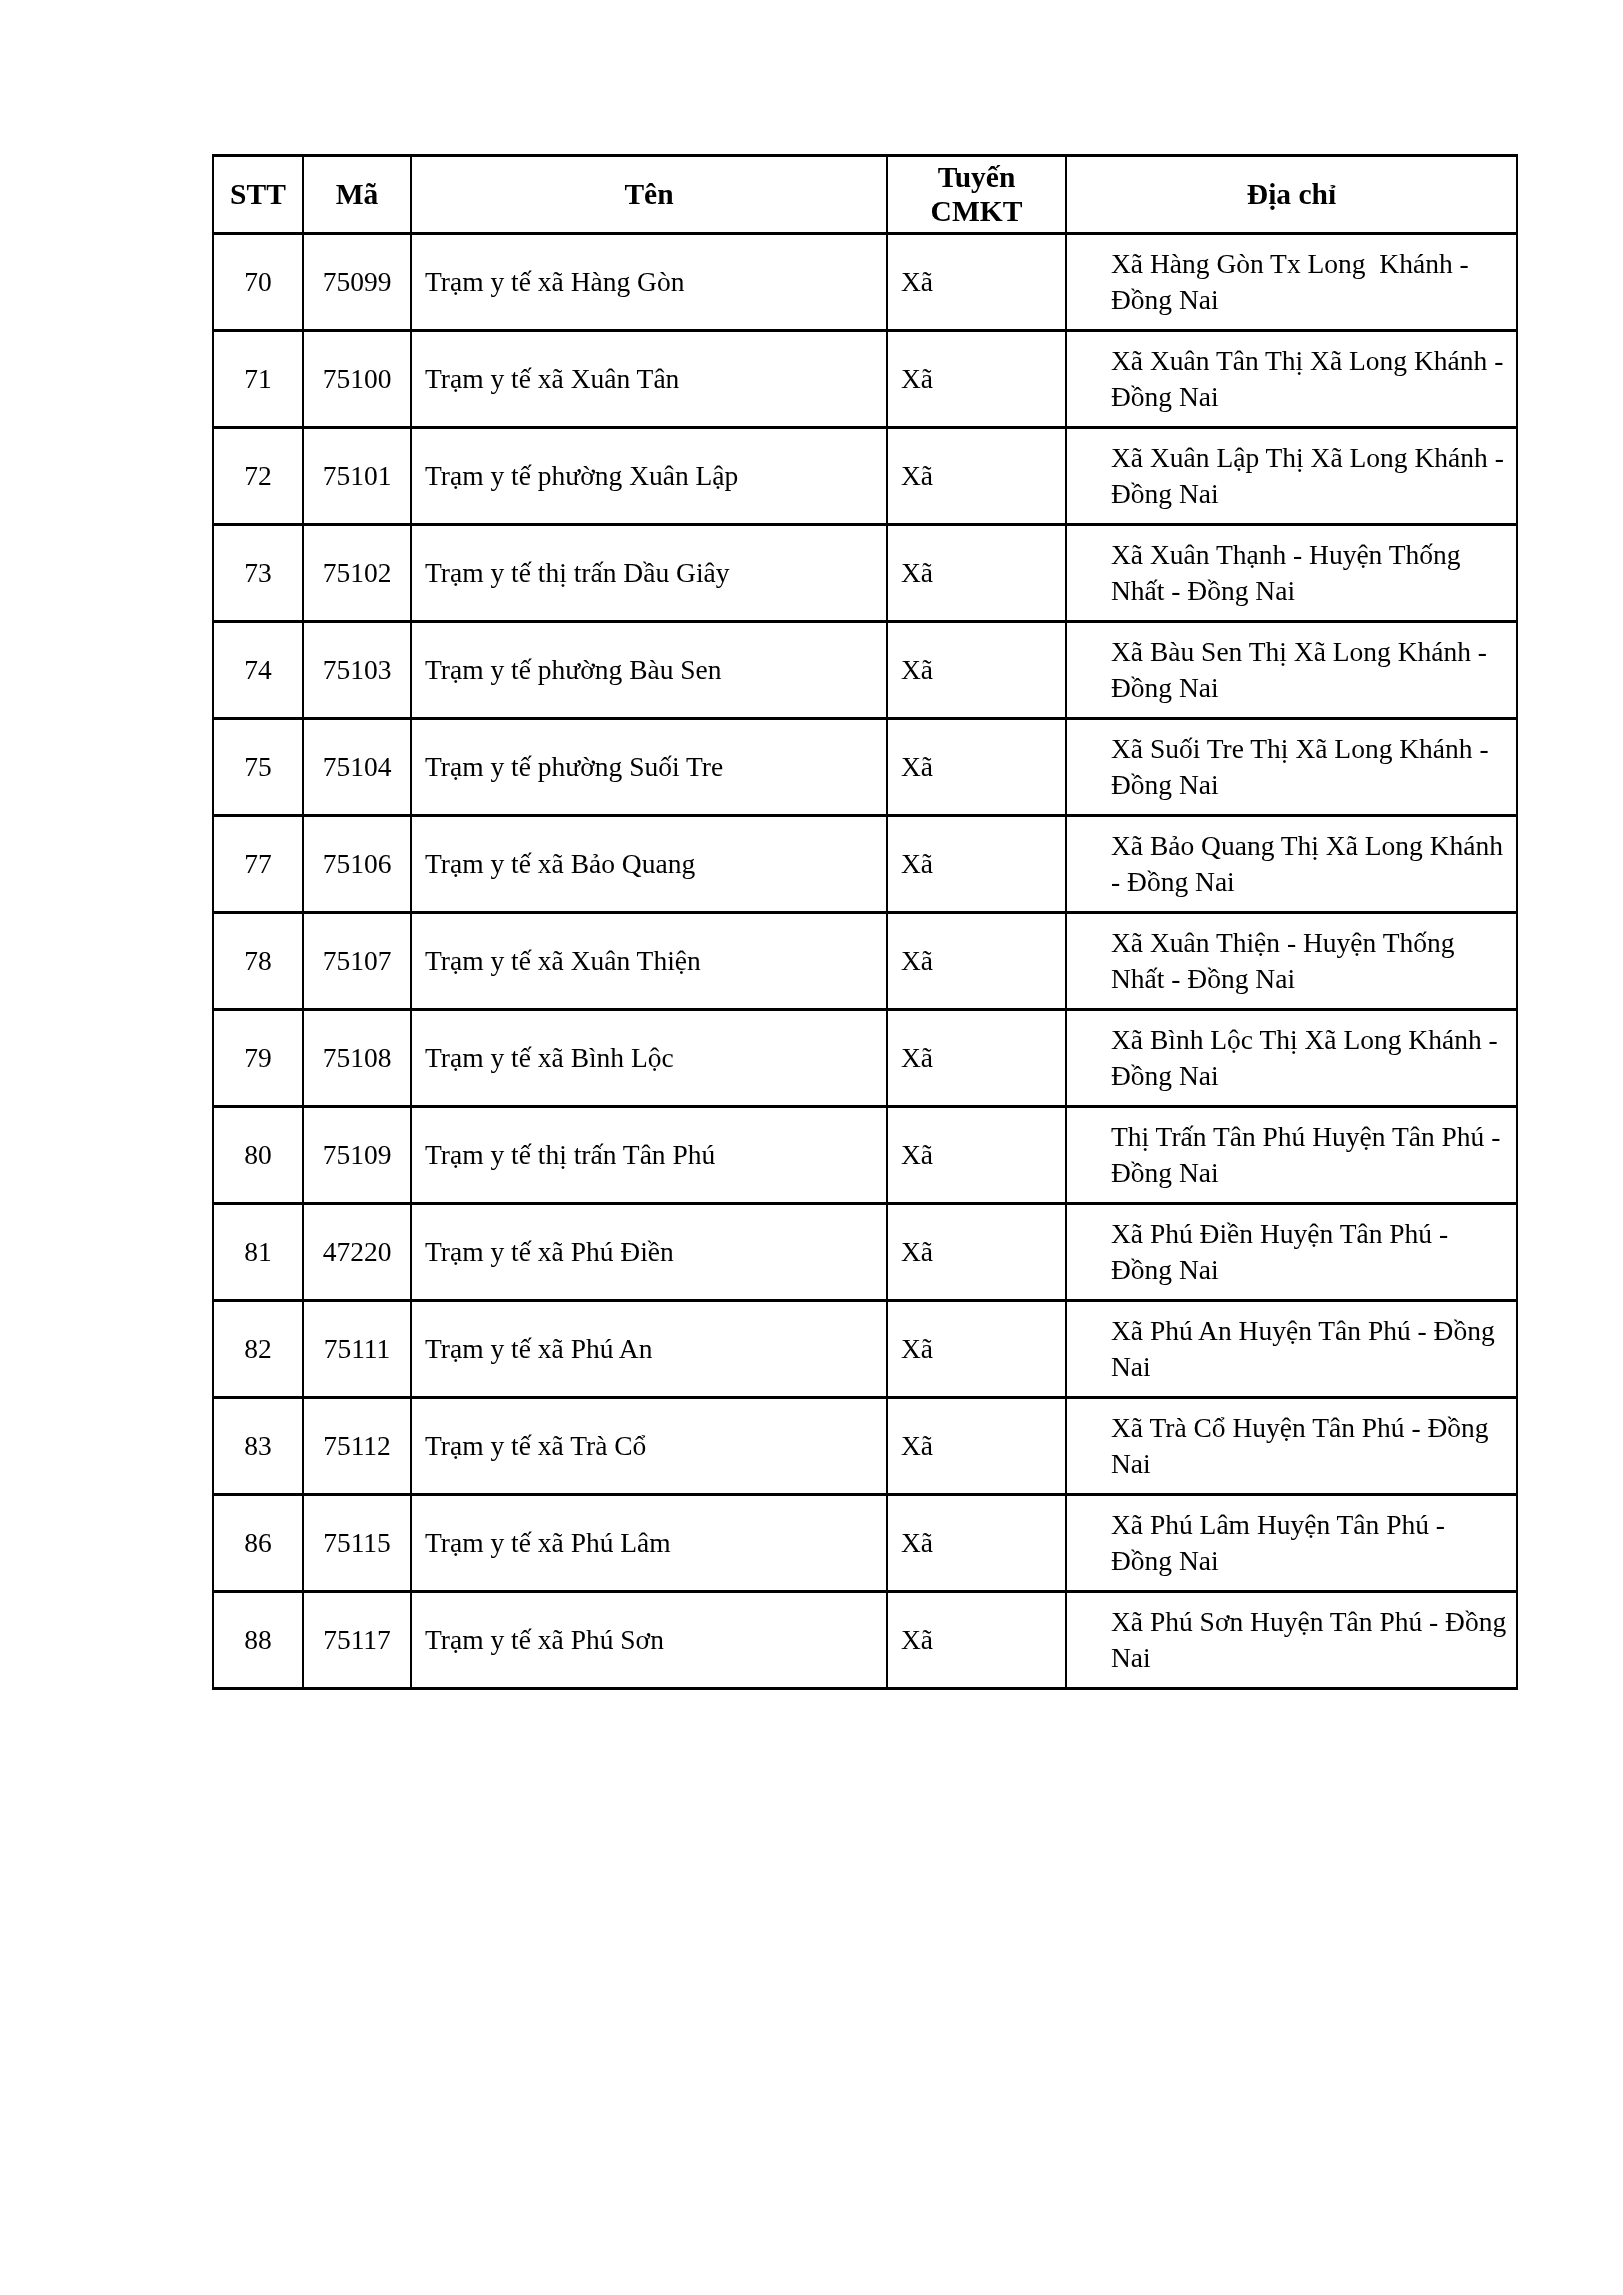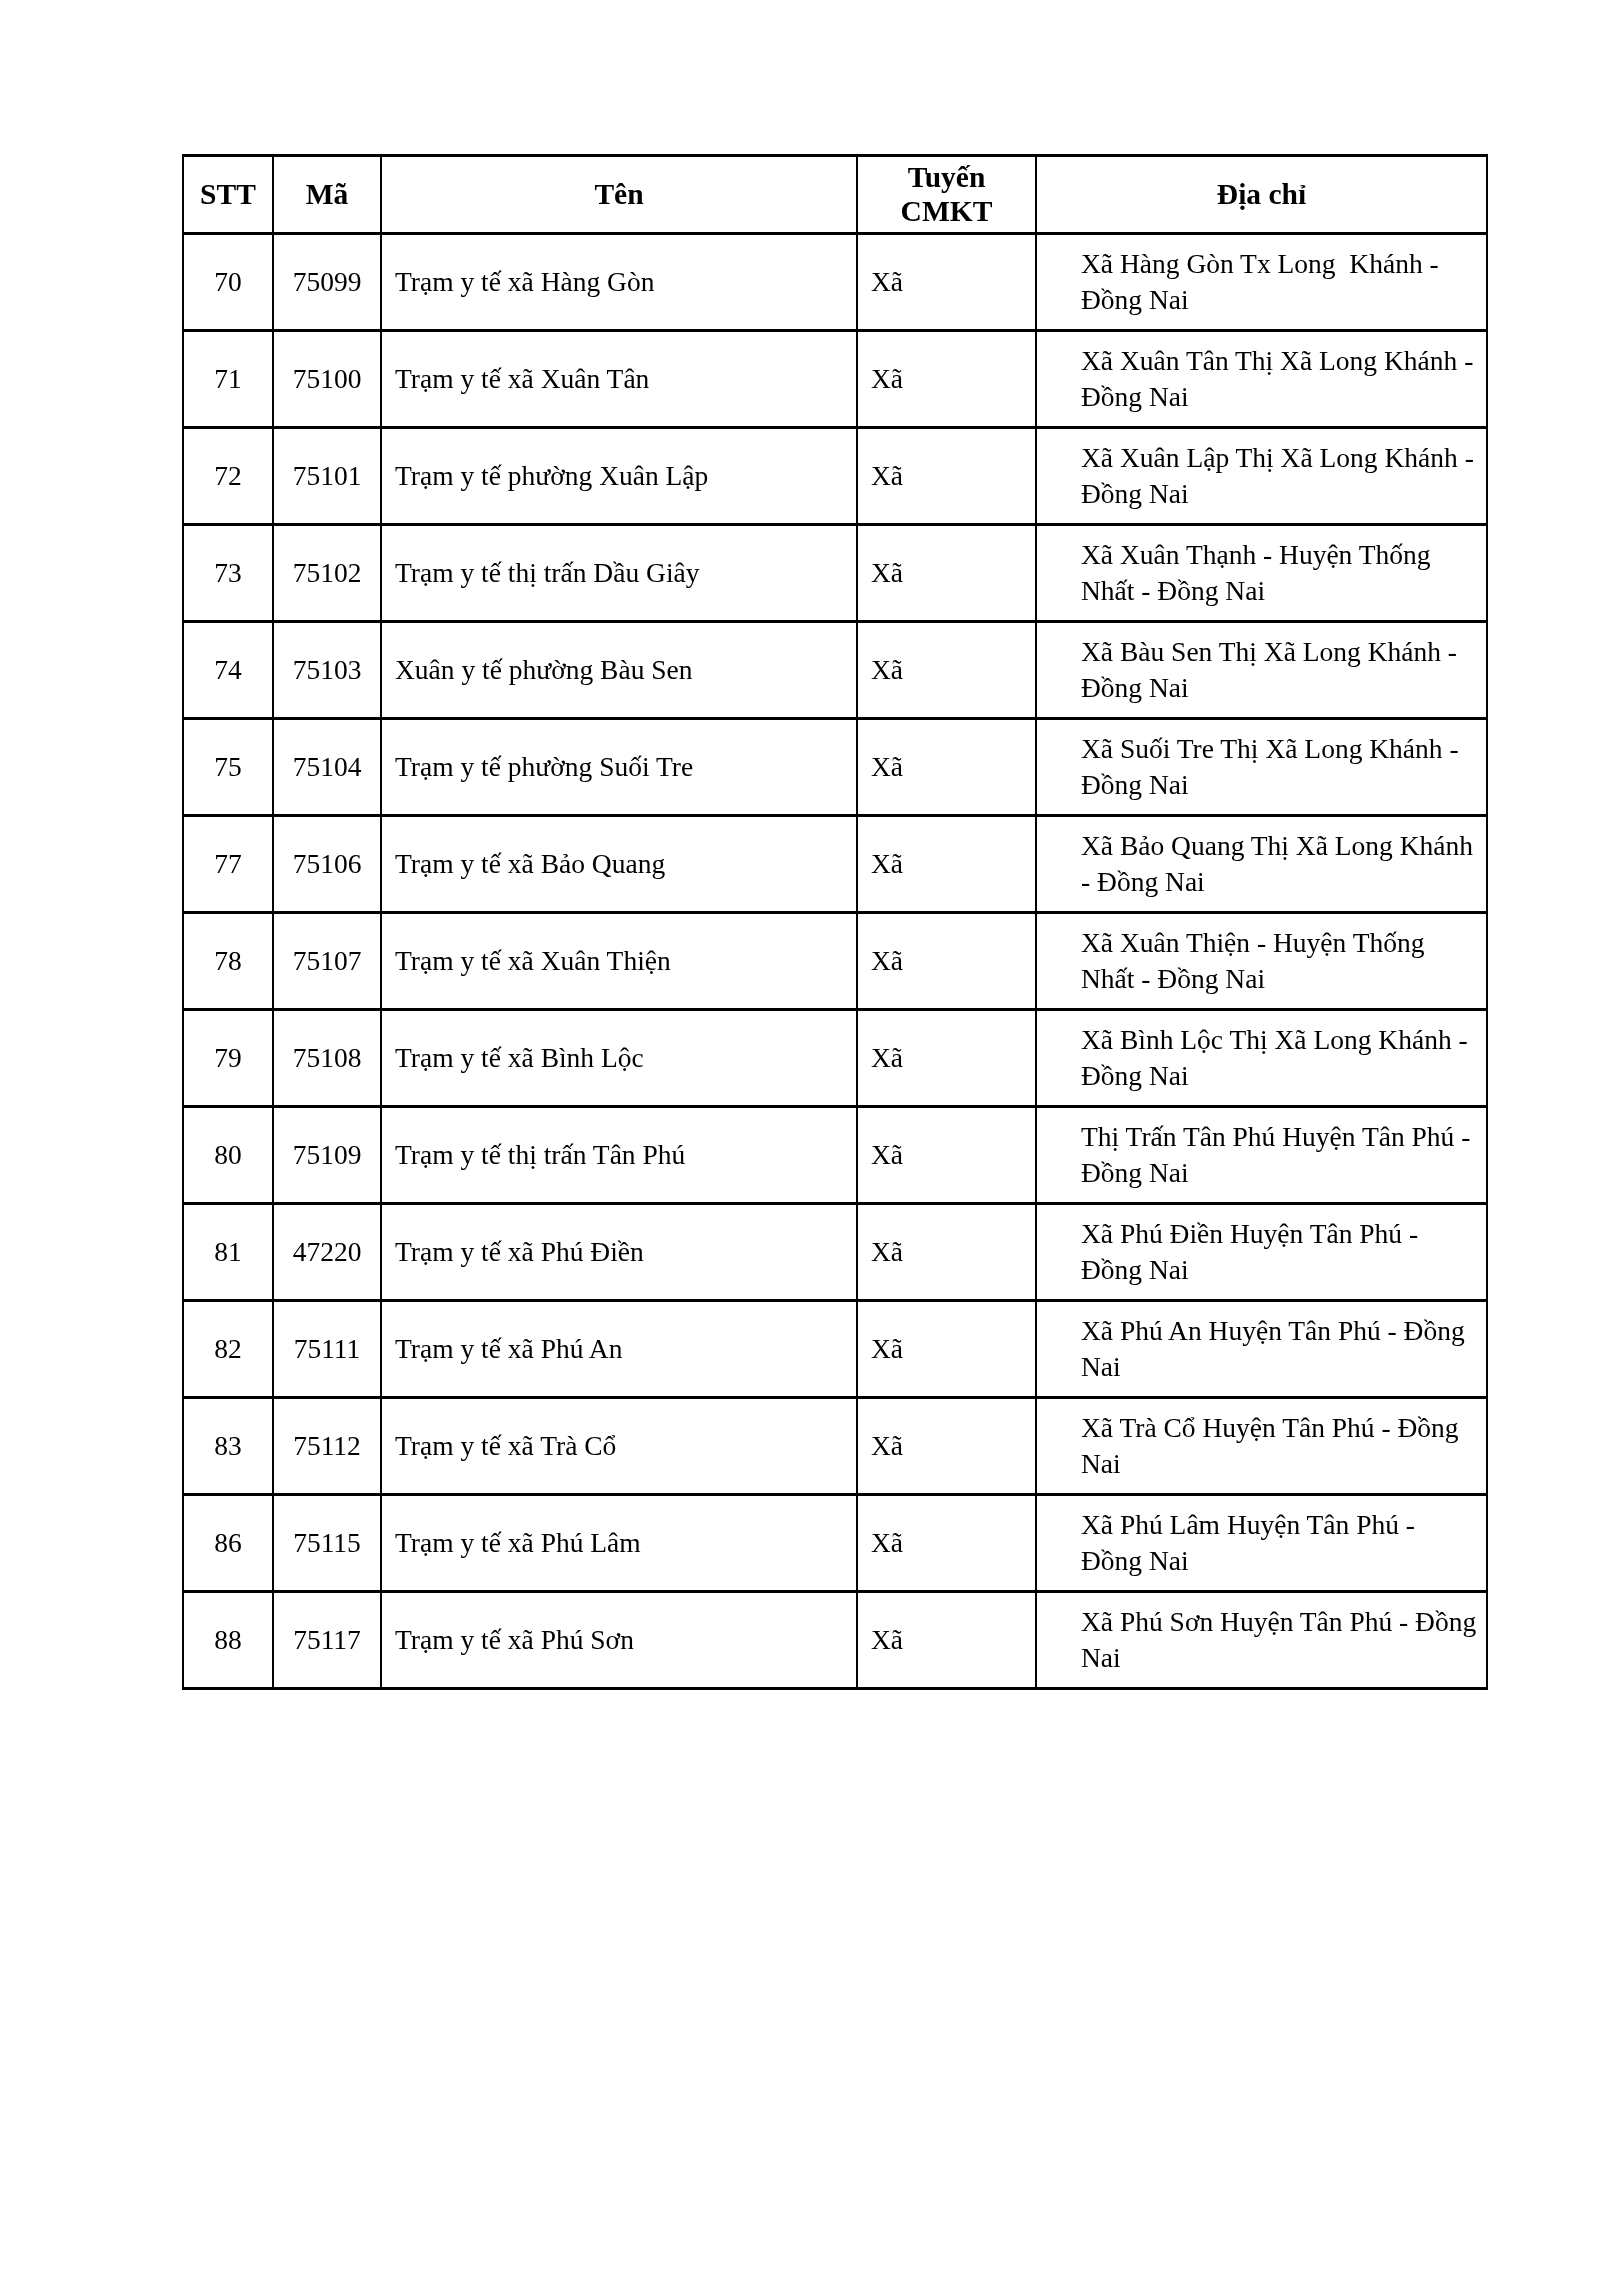--- a/index.html
+++ b/index.html
@@ -7,21 +7,21 @@
   body {
     width: 1624px;
     height: 2295px;
     position: relative;
     background: #ffffff;
     color: #000000;
     font-family: "Liberation Serif", "DejaVu Serif", serif;
   }
   .doc-table {
     position: absolute;
-    left: 182px;
+    left: 212px;
     top: 154px;
     width: 1304px;
     border-collapse: collapse;
     table-layout: fixed;
   }
   .doc-table th, .doc-table td {
     border-left: 2px solid #000;
     border-right: 2px solid #000;
     border-top: 3.3px solid #000;
     border-bottom: 3.3px solid #000;
@@ -99,21 +99,21 @@
     <td class="c-stt">73</td>
     <td class="c-ma">75102</td>
     <td class="c-ten">Trạm y tế thị trấn Dầu Giây</td>
     <td class="c-tuyen">Xã</td>
     <td class="c-diachi">Xã Xuân Thạnh - Huyện Thống Nhất - Đồng Nai</td>
   </tr>
 
   <tr>
     <td class="c-stt">74</td>
     <td class="c-ma">75103</td>
-    <td class="c-ten">Xuân y tế phường Bàu Sen</td>
+    <td class="c-ten">Trạm y tế phường Bàu Sen</td>
     <td class="c-tuyen">Xã</td>
     <td class="c-diachi">Xã Bàu Sen Thị Xã Long Khánh - Đồng Nai</td>
   </tr>
 
   <tr>
     <td class="c-stt">75</td>
     <td class="c-ma">75104</td>
     <td class="c-ten">Trạm y tế phường Suối Tre</td>
     <td class="c-tuyen">Xã</td>
     <td class="c-diachi">Xã Suối Tre Thị Xã Long Khánh - Đồng Nai</td>

